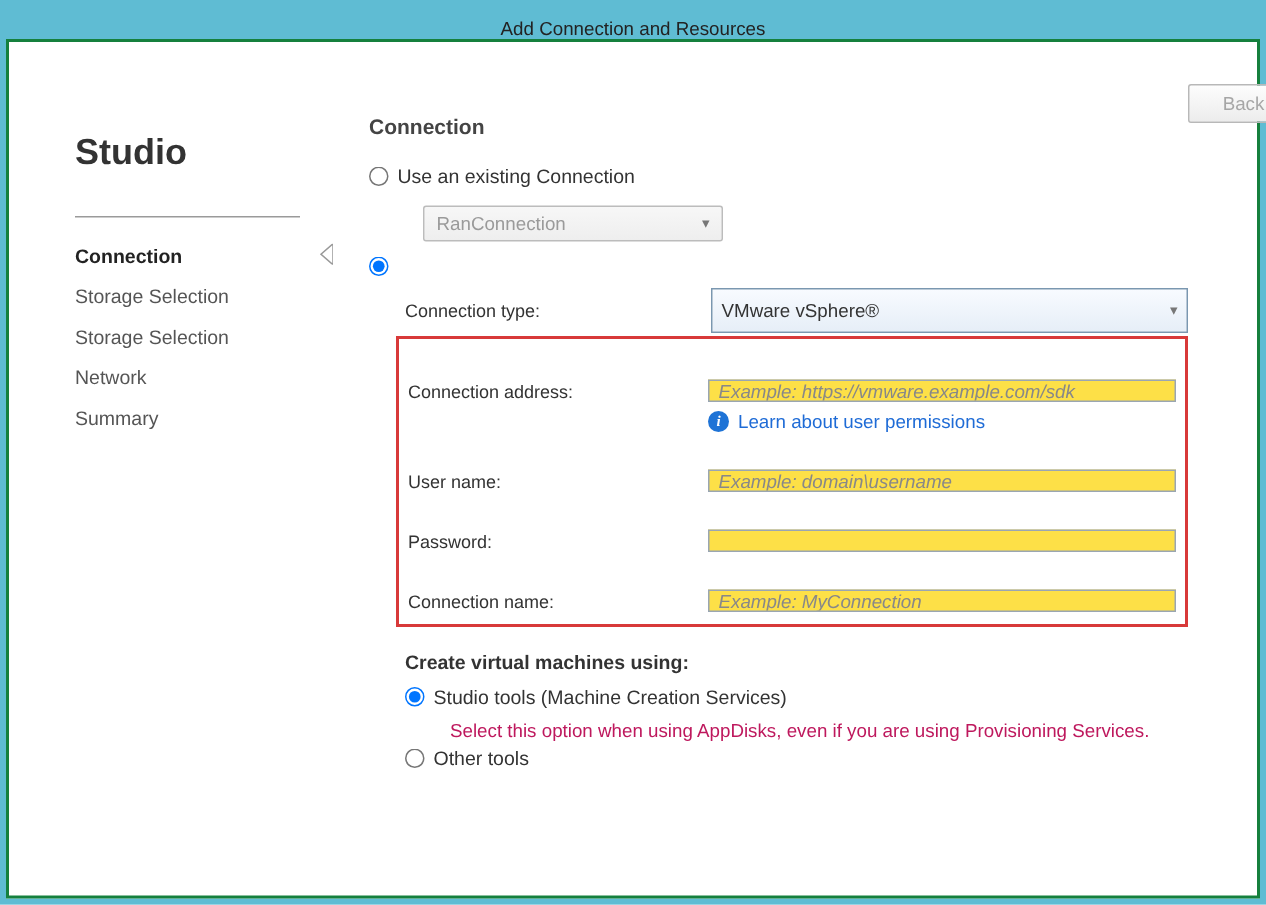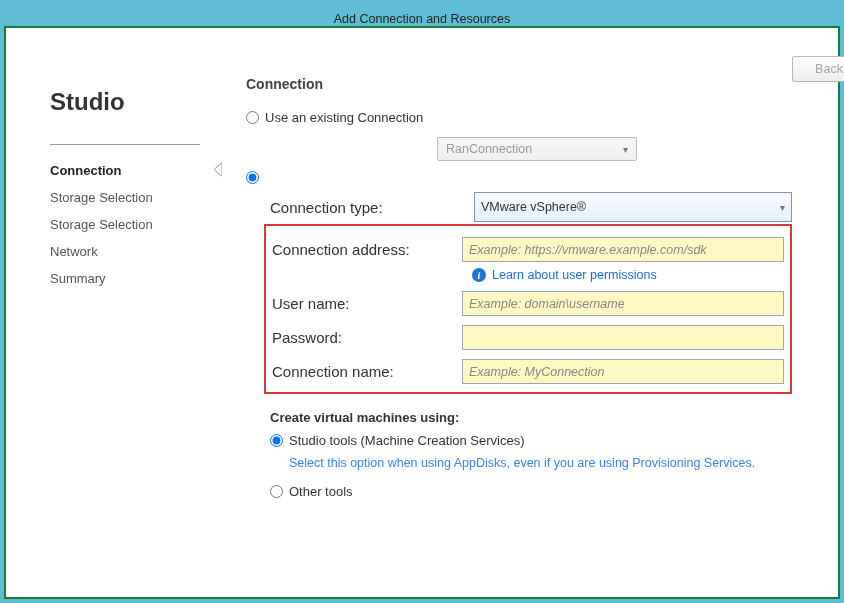--- a/index.html
+++ b/index.html
@@ -95,21 +95,20 @@
       align-items: center;
       gap: 6px;
       margin-bottom: 8px;
       font-size: 13px;
     }
     .radio-row input[type=radio] {
       width: 13px; height: 13px;
     }
     .indent {
       margin-left: 36px;
-      text-align: center;
     }
     .dropdown {
       display: inline-flex;
       align-items: center;
       justify-content: space-between;
       border: 1px solid #bcbcbc;
       background: linear-gradient(#fdfdfd,#ececec);
       height: 24px;
       padding: 0 8px;
       font-size: 12.5px;
@@ -127,44 +126,45 @@
     .form-grid {
       border: 2px solid #d83939;
       padding: 2px 6px 8px 6px;
       margin-left: 18px;
       margin-top: 0;
       width: 528px;
     }
     .field-row {
       display: flex;
       align-items: center;
-      margin-top: 9px;
+      gap: 10px;
+      margin-top: 25px;
     }
     .field-label {
       width: 190px;
-      font-size: 15px;
+      font-size: 12px;
       color: #333;
     }
     .ctype-row { margin-left: 24px; margin-bottom: 2px; display:flex; align-items:center; gap:10px;}
     .ctype-row .field-label { width: 194px; }
     .wide-select {
       flex: 1;
       height: 30px;
       border: 1px solid #7a97b0;
       background: linear-gradient(#f8fbff,#e6eef7);
       padding: 0 6px;
       font-size: 12.5px;
       display:flex; align-items:center; justify-content:space-between;
       width: 300px;
     }
     .text-input {
       flex: 1;
-      height: 25px;
+      height: 15px;
       border: 1px solid #9aa6b2;
-      background: #fef9c3;
+      background: #fde047;
       padding: 0 6px;
       font-size: 12.5px;
       font-style: italic;
       color: #777;
     }
     .text-input::placeholder { color: #888; font-style: italic; }
     .learn-row {
       margin-left: 200px;
       margin-top: 6px;
       display: flex; align-items:center; gap:6px;
@@ -182,22 +182,22 @@
       margin-top: 16px;
     }
     .sub-title {
       font-weight: 700;
       font-size: 13px;
       color: #333;
       margin-bottom: 8px;
     }
     .opt-desc {
       font-size: 12.5px;
-      color: #3b82f6;
-      margin-left: 19px;
+      color: #be185d;
+      margin-left: 30px;
       margin-top: 2px;
     }
     .button-bar {
       display: flex;
       justify-content: flex-end;
       gap: 2px;
       padding-top: 8px;
     }
     .btn {
       min-width: 74px;
@@ -295,21 +295,21 @@
           </div>
         </div>
 
         <div class="sub-section">
           <div class="sub-title">Create virtual machines using:</div>
           <label class="radio-row">
             <input type="radio" name="vmtool" checked="" style="">
             <span>Studio tools (Machine Creation Services)</span>
           </label>
           <div class="opt-desc">Select this option when using AppDisks, even if you are using Provisioning Services.</div>
-          <label class="radio-row" style="margin-top:14px">
+          <label class="radio-row" style="margin-top:4px">
             <input type="radio" name="vmtool" style="">
             <span>Other tools</span>
           </label>
         </div>
 
       </section>
     </div>
 
     <div class="button-bar">
       <button class="btn disabled">Back</button>

